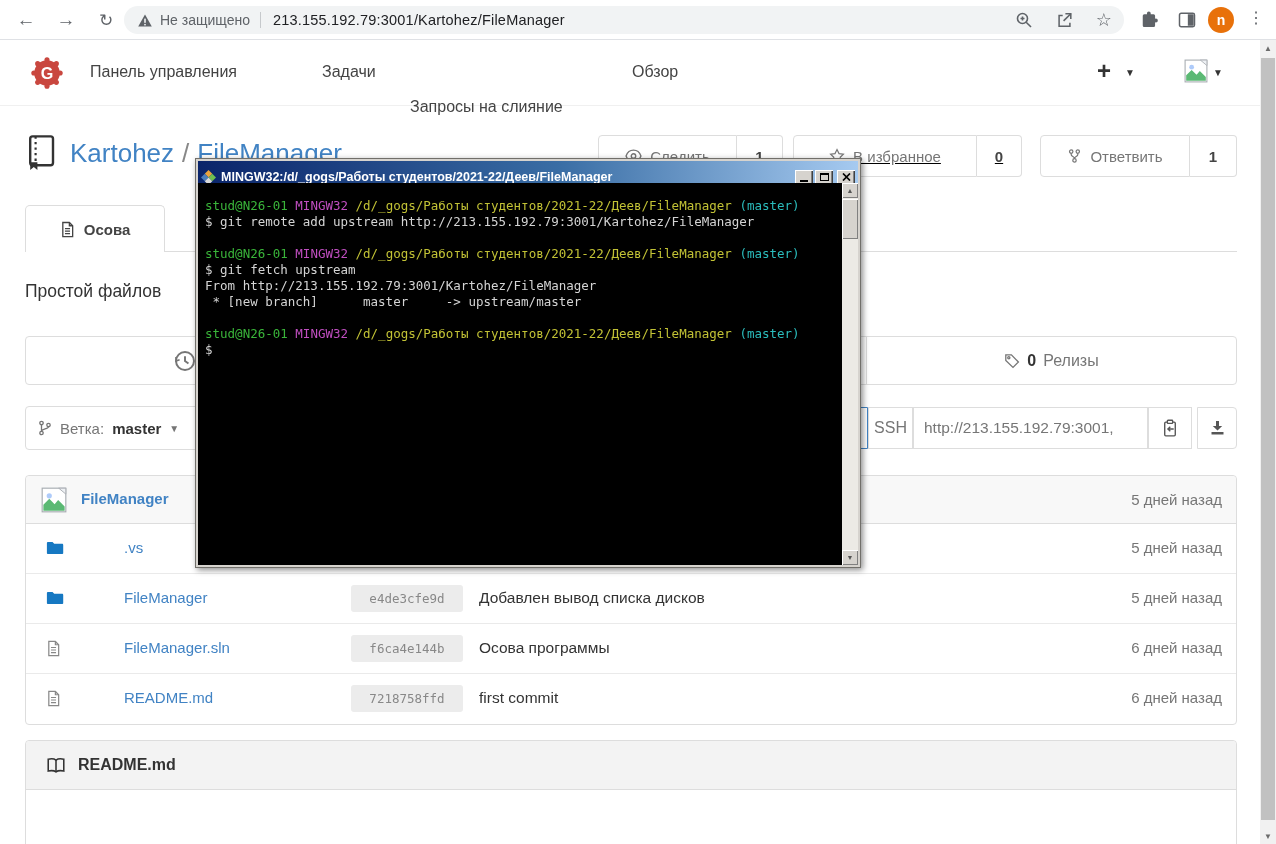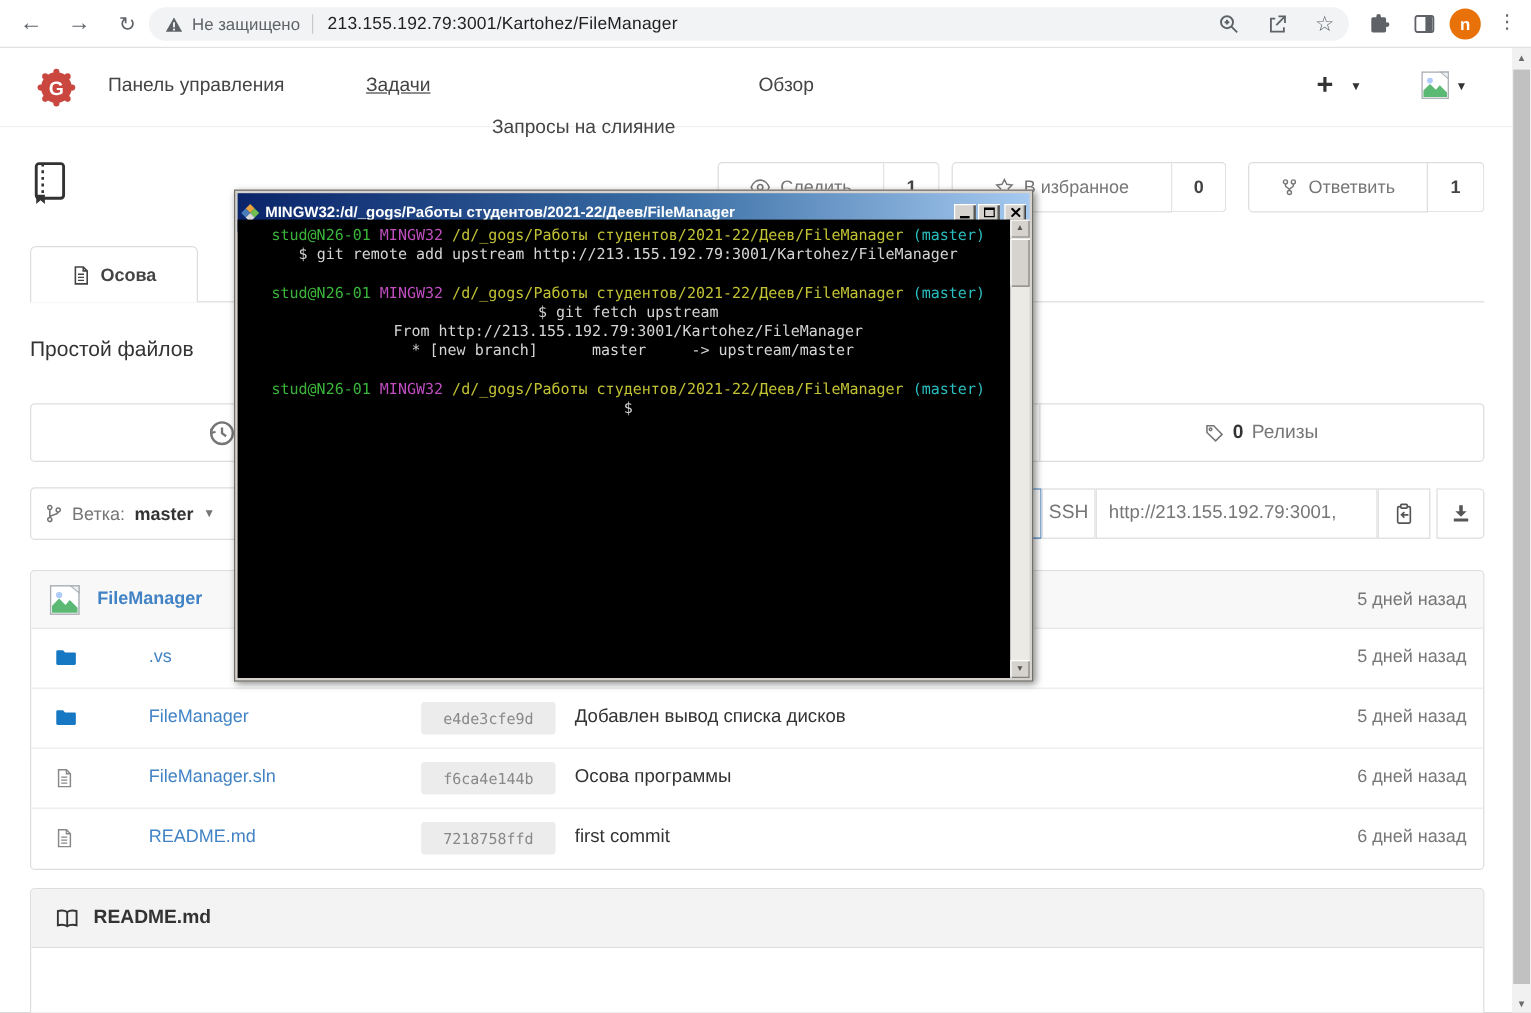--- a/index.html
+++ b/index.html
@@ -24,21 +24,21 @@
                     color:#fff; font-size:14px; font-weight:bold; display:flex; align-items:center; justify-content:center; }
   .menu-dots { position:absolute; left:1248px; top:8px; color:#5f6368; font-size:16px; letter-spacing:0; }
   
   .page-scrollbar { position:absolute; right:0; top:40px; width:16px; height:804px; background:#f1f1f1; z-index:60; }
   .ps-arrow { position:absolute; left:0; width:16px; height:16px; color:#6b6b6b; font-size:8px; display:flex; align-items:center; justify-content:center; }
   .ps-thumb { position:absolute; left:1px; top:18px; width:14px; height:762px; background:#c1c1c1; }
   
   .gogs-header { position:absolute; left:0; top:41px; width:1260px; height:65px; background:#fff; border-bottom:1px solid #f0f0f0; }
   .gogs-logo { position:absolute; left:30px; top:15px; }
   .gnav { position:absolute; top:22px; font-size:16px; color:#444; cursor:pointer; }
-  .gnav-0 { left:90px; } .gnav-1 { left:305px;text-decoration:underline; } .gnav-2 { left:410px;margin-top:35px; } .gnav-3 { left:632px; }
+  .gnav-0 { left:90px; } .gnav-1 { left:322px; } .gnav-2 { left:410px;margin-top:35px; } .gnav-3 { left:632px; }
   .plus-btn { position:absolute; left:1097px; top:16px; font-size:24px; color:#333; font-weight:bold; cursor:pointer; }
   .caret { display:inline-block; font-size:10px; color:#333; vertical-align:middle; }
   .hdr-caret1 { position:absolute; left:1125px; top:26px; }
   .hdr-avatar { position:absolute; left:1184px; top:18px; }
   .hdr-caret2 { position:absolute; left:1213px; top:26px; }
   
   .repo-book { position:absolute; left:25px; top:134px; }
   .repo-title { position:absolute; left:70px; top:138px; font-size:26px; color:#4183c4; }
   .repo-title .sep { color:#888; padding:0 8px; }
   .repo-title a { color:#4183c4; text-decoration:none; cursor:pointer; }
@@ -97,21 +97,21 @@
   .term-title { position:absolute; left:2px; top:2px; right:2px; height:21px;
                 background:linear-gradient(90deg,#0a246a 0%,#3a6ea5 55%,#a6caf0 100%);
                 display:flex; align-items:center; padding:16px 3px; cursor:move; }
   .term-title-text { color:#fff; font-size:12.5px; font-weight:bold; margin-left:5px; white-space:nowrap; }
   .term-btns { margin-left:auto; display:flex; gap:2px; }
   .tbtn { width:18px; height:15px; background:#d6d3ce; display:flex; align-items:center; justify-content:center;
           box-shadow:inset 1px 1px 0 #fff, inset -1px -1px 0 #404040, inset -2px -2px 0 #808080; cursor:pointer; }
   .tbtn-close { margin-left:2px; }
   .term-body { position:absolute; left:2px; top:24px; right:18px; bottom:2px; background:#000;
                font-family:"DejaVu Sans Mono",monospace; font-size:12.5px; line-height:16px;
-               padding:5px 0 0 7px; white-space:pre; overflow:hidden;text-align:center; }
+               padding:15px 0 0 7px; white-space:pre; overflow:hidden; }
   .term-scroll { position:absolute; top:24px; right:2px; bottom:2px; width:16px; background:#eceae5; }
   .ts-btn { position:absolute; left:0; width:16px; height:15px; background:#d6d3ce; color:#555; font-size:7px;
             display:flex; align-items:center; justify-content:center;
             box-shadow:inset 1px 1px 0 #fff, inset -1px -1px 0 #808080; cursor:pointer; }
   .ts-thumb { position:absolute; left:0; top:16px; width:16px; height:40px; background:#d6d3ce;
               box-shadow:inset 1px 1px 0 #fff, inset -1px -1px 0 #808080; cursor:grab; }
   .term-line { min-height:16px; }
   svg { display:block; }
 </style>
 </head>
@@ -212,34 +212,37 @@
     <span class="caret hdr-caret2">▼</span>
   </div>
 
   <span class="repo-book">
     <svg width="32" height="36" viewBox="0 0 26 30" fill="none" stroke="#333" stroke-width="2">
       <rect x="4" y="2" width="19" height="24" rx="2"></rect>
       <path d="M8.5 2v24" stroke-dasharray="2 2.6" stroke-width="1.8"></path>
       <path d="M4 23.5h6V30l-3-2.6L4 30z" fill="#333" stroke="none"></path>
     </svg>
   </span>
+  <div class="repo-title">
+    <a>Kartohez</a><span class="sep">/</span><a>FileManager</a>
+  </div>
 
   <div class="rbtn-group" style="left:598px;">
     <div class="rbtn" style="width:139px;">
       <span>
         <svg width="17" height="14" viewBox="0 0 16 13" fill="none" stroke="#767676" stroke-width="1.3">
             <path d="M8 1C4.7 1 2 3.6 1 6.5 2 9.4 4.7 12 8 12s6-2.6 7-5.5C14 3.6 11.3 1 8 1z"></path>
             <circle cx="8" cy="6.5" r="2.1"></circle>
           </svg>
       </span>
       <span>Следить</span>
     </div>
     <div class="rcount" style="width:46px;">1</div>
   </div>
-  <div class="rbtn-group" style="left:793px;">
+  <div class="rbtn-group" style="left:793px;text-decoration:underline;">
     <div class="rbtn" style="width:184px;">
       <span>
         <svg width="16" height="16" viewBox="0 0 16 16" fill="none" stroke="#767676" stroke-width="1.2">
             <path d="M8 1.6l2 4 4.4.6-3.2 3.1.8 4.4L8 11.6l-4 2.1.8-4.4L1.6 6.2l4.4-.6z"></path>
           </svg>
       </span>
       <span>В избранное</span>
     </div>
     <div class="rcount" style="width:45px;">0</div>
   </div>

